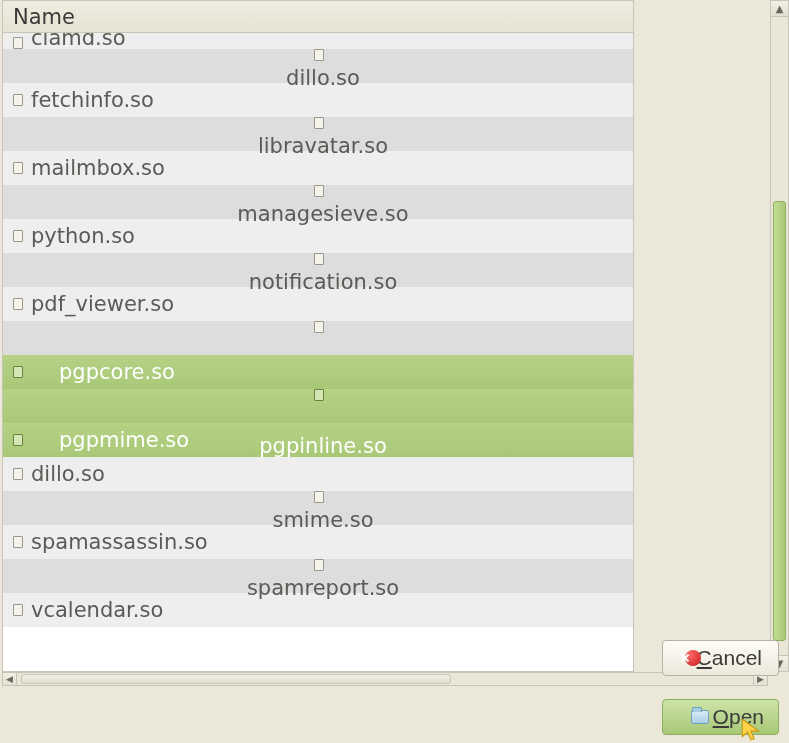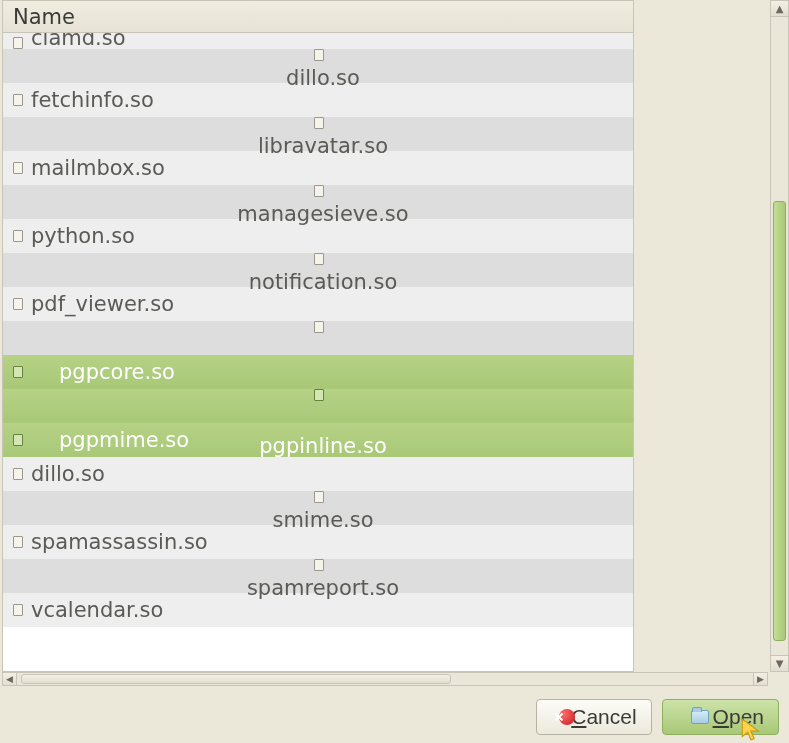--- a/index.html
+++ b/index.html
@@ -140,21 +140,22 @@
       background: linear-gradient(to bottom, #f3f0e3, #e2dfd1);
       border: 1px solid #c8c5b8;
       border-radius: 3px;
       cursor: pointer;
     }
     .button-bar {
       position: absolute;
       right: 10px;
       bottom: 8px;
       display: flex;
-      gap: 10px;
+      gap: 23px;
+      flex-direction: column;
     }
     .btn {
       height: 36px;
       padding: 0 14px;
       display: inline-flex;
       align-items: center;
       gap: 4px;
       font-size: 21px;
       color: #3a3a38;
       border: 1px solid #b6b3a6;

